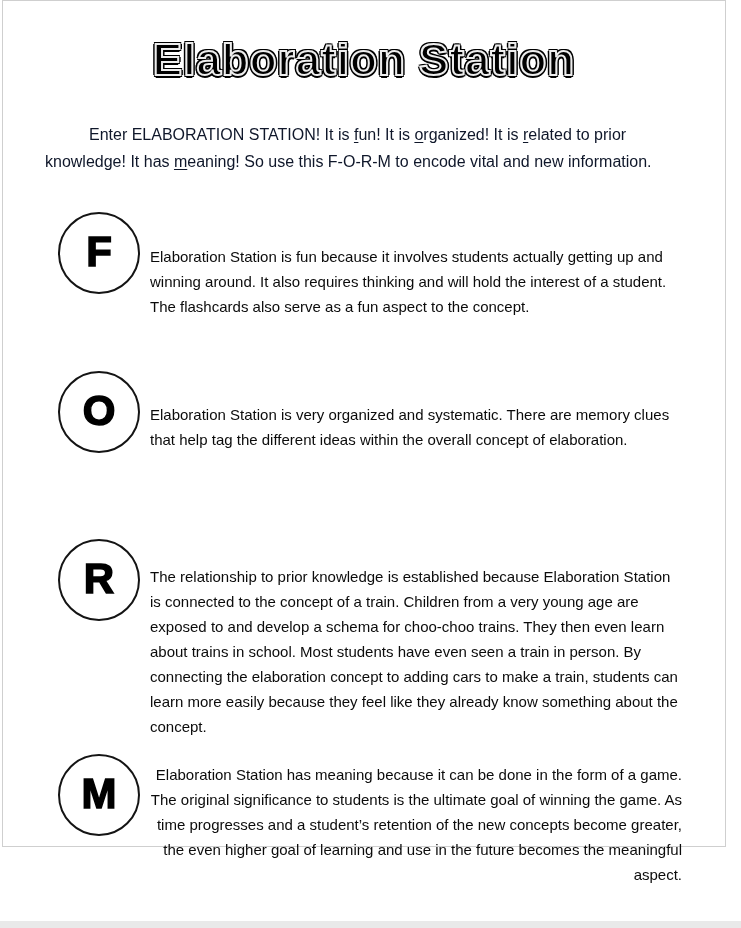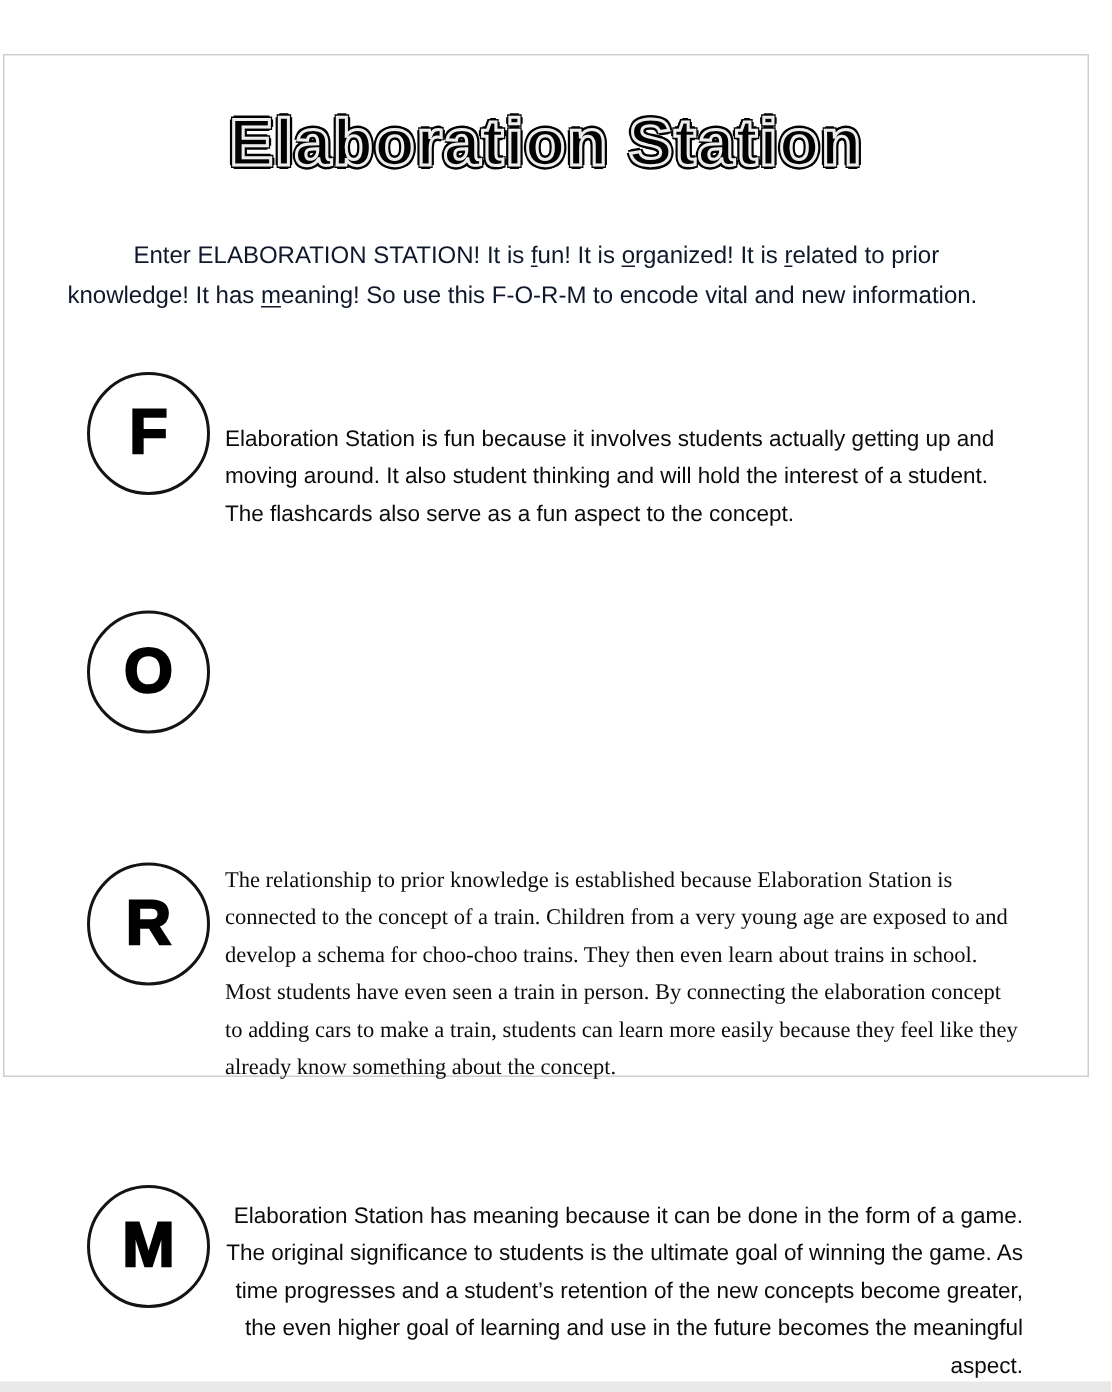--- a/index.html
+++ b/index.html
@@ -24,26 +24,25 @@
     top: 921px;
     width: 741px;
     height: 7px;
     background: var(--backdrop, #e9e9e9);
   }
   .page {
     position: absolute;
     left: 2px;
     top: 0;
     width: 724px;
-    height: 682px;
+    height: 847px;
     box-sizing: border-box;
     background: var(--page-bg, #fff);
     border: 1px solid var(--page-border, #cfcfcf);
     border-top-width: 1px;
-    margin-top: 36px;
   }
   .doc-title {
     position: absolute;
     top: 34px;
     left: 0;
     width: 100%;
     text-align: center;
     font-size: 44px;
     font-weight: 800;
     letter-spacing: 1px;
@@ -92,44 +91,45 @@
     font-size: 15px;
     line-height: 25px;
     color: #0b0b0b;
   }
   
   .circle-f { top: 211px; }
   .text-f   { top: 228px; }
   .circle-o { top: 370px; }
   .text-o   { top: 386px; }
   .circle-r { top: 538px; }
-  .text-r   { top: 523px; font-family: Liberation Serif, serif; }
+  .text-r   { top: 548px; }
   .circle-m { top: 753px; }
   .text-m   { top: 746px; text-align: right; }
 </style>
 </head>
 <body>
 
 <div class="viewport">
   <div class="backdrop-strip"></div>
 
   <div class="page">
 
     <div class="doc-title">Elaboration Station</div>
 
     <p class="intro"><span>Enter ELABORATION STATION! It is </span><span class="u">f</span><span>un! It is </span><span class="u">o</span><span>rganized! It is </span><span class="u">r</span><span>elated to prior knowledge! It has </span><span class="u">m</span><span>eaning! So use this F-O-R-M to encode vital and new information.</span></p>
 
     <div class="letter-circle circle-f">
       <span class="letter">F</span>
     </div>
-    <p class="sec-text text-f">Elaboration Station is fun because it involves students actually getting up and moving around. It also student thinking and will hold the interest of a student. The flashcards also serve as a fun aspect to the concept.</p>
+    <p class="sec-text text-f">Elaboration Station is fun because it involves students actually getting up and winning around. It also requires thinking and will hold the interest of a student. The flashcards also serve as a fun aspect to the concept.</p>
 
     <div class="letter-circle circle-o">
       <span class="letter">O</span>
     </div>
+    <p class="sec-text text-o">Elaboration Station is very organized and systematic. There are memory clues that help tag the different ideas within the overall concept of elaboration.</p>
 
     <div class="letter-circle circle-r">
       <span class="letter">R</span>
     </div>
     <p class="sec-text text-r">The relationship to prior knowledge is established because Elaboration Station is connected to the concept of a train. Children from a very young age are exposed to and develop a schema for choo-choo trains. They then even learn about trains in school. Most students have even seen a train in person. By connecting the elaboration concept to adding cars to make a train, students can learn more easily because they feel like they already know something about the concept.</p>
 
     <div class="letter-circle circle-m">
       <span class="letter">M</span>
     </div>
     <p class="sec-text text-m">Elaboration Station has meaning because it can be done in the form of a game. The original significance to students is the ultimate goal of winning the game. As time progresses and a student’s retention of the new concepts become greater, the even higher goal of learning and use in the future becomes the meaningful aspect.</p>

